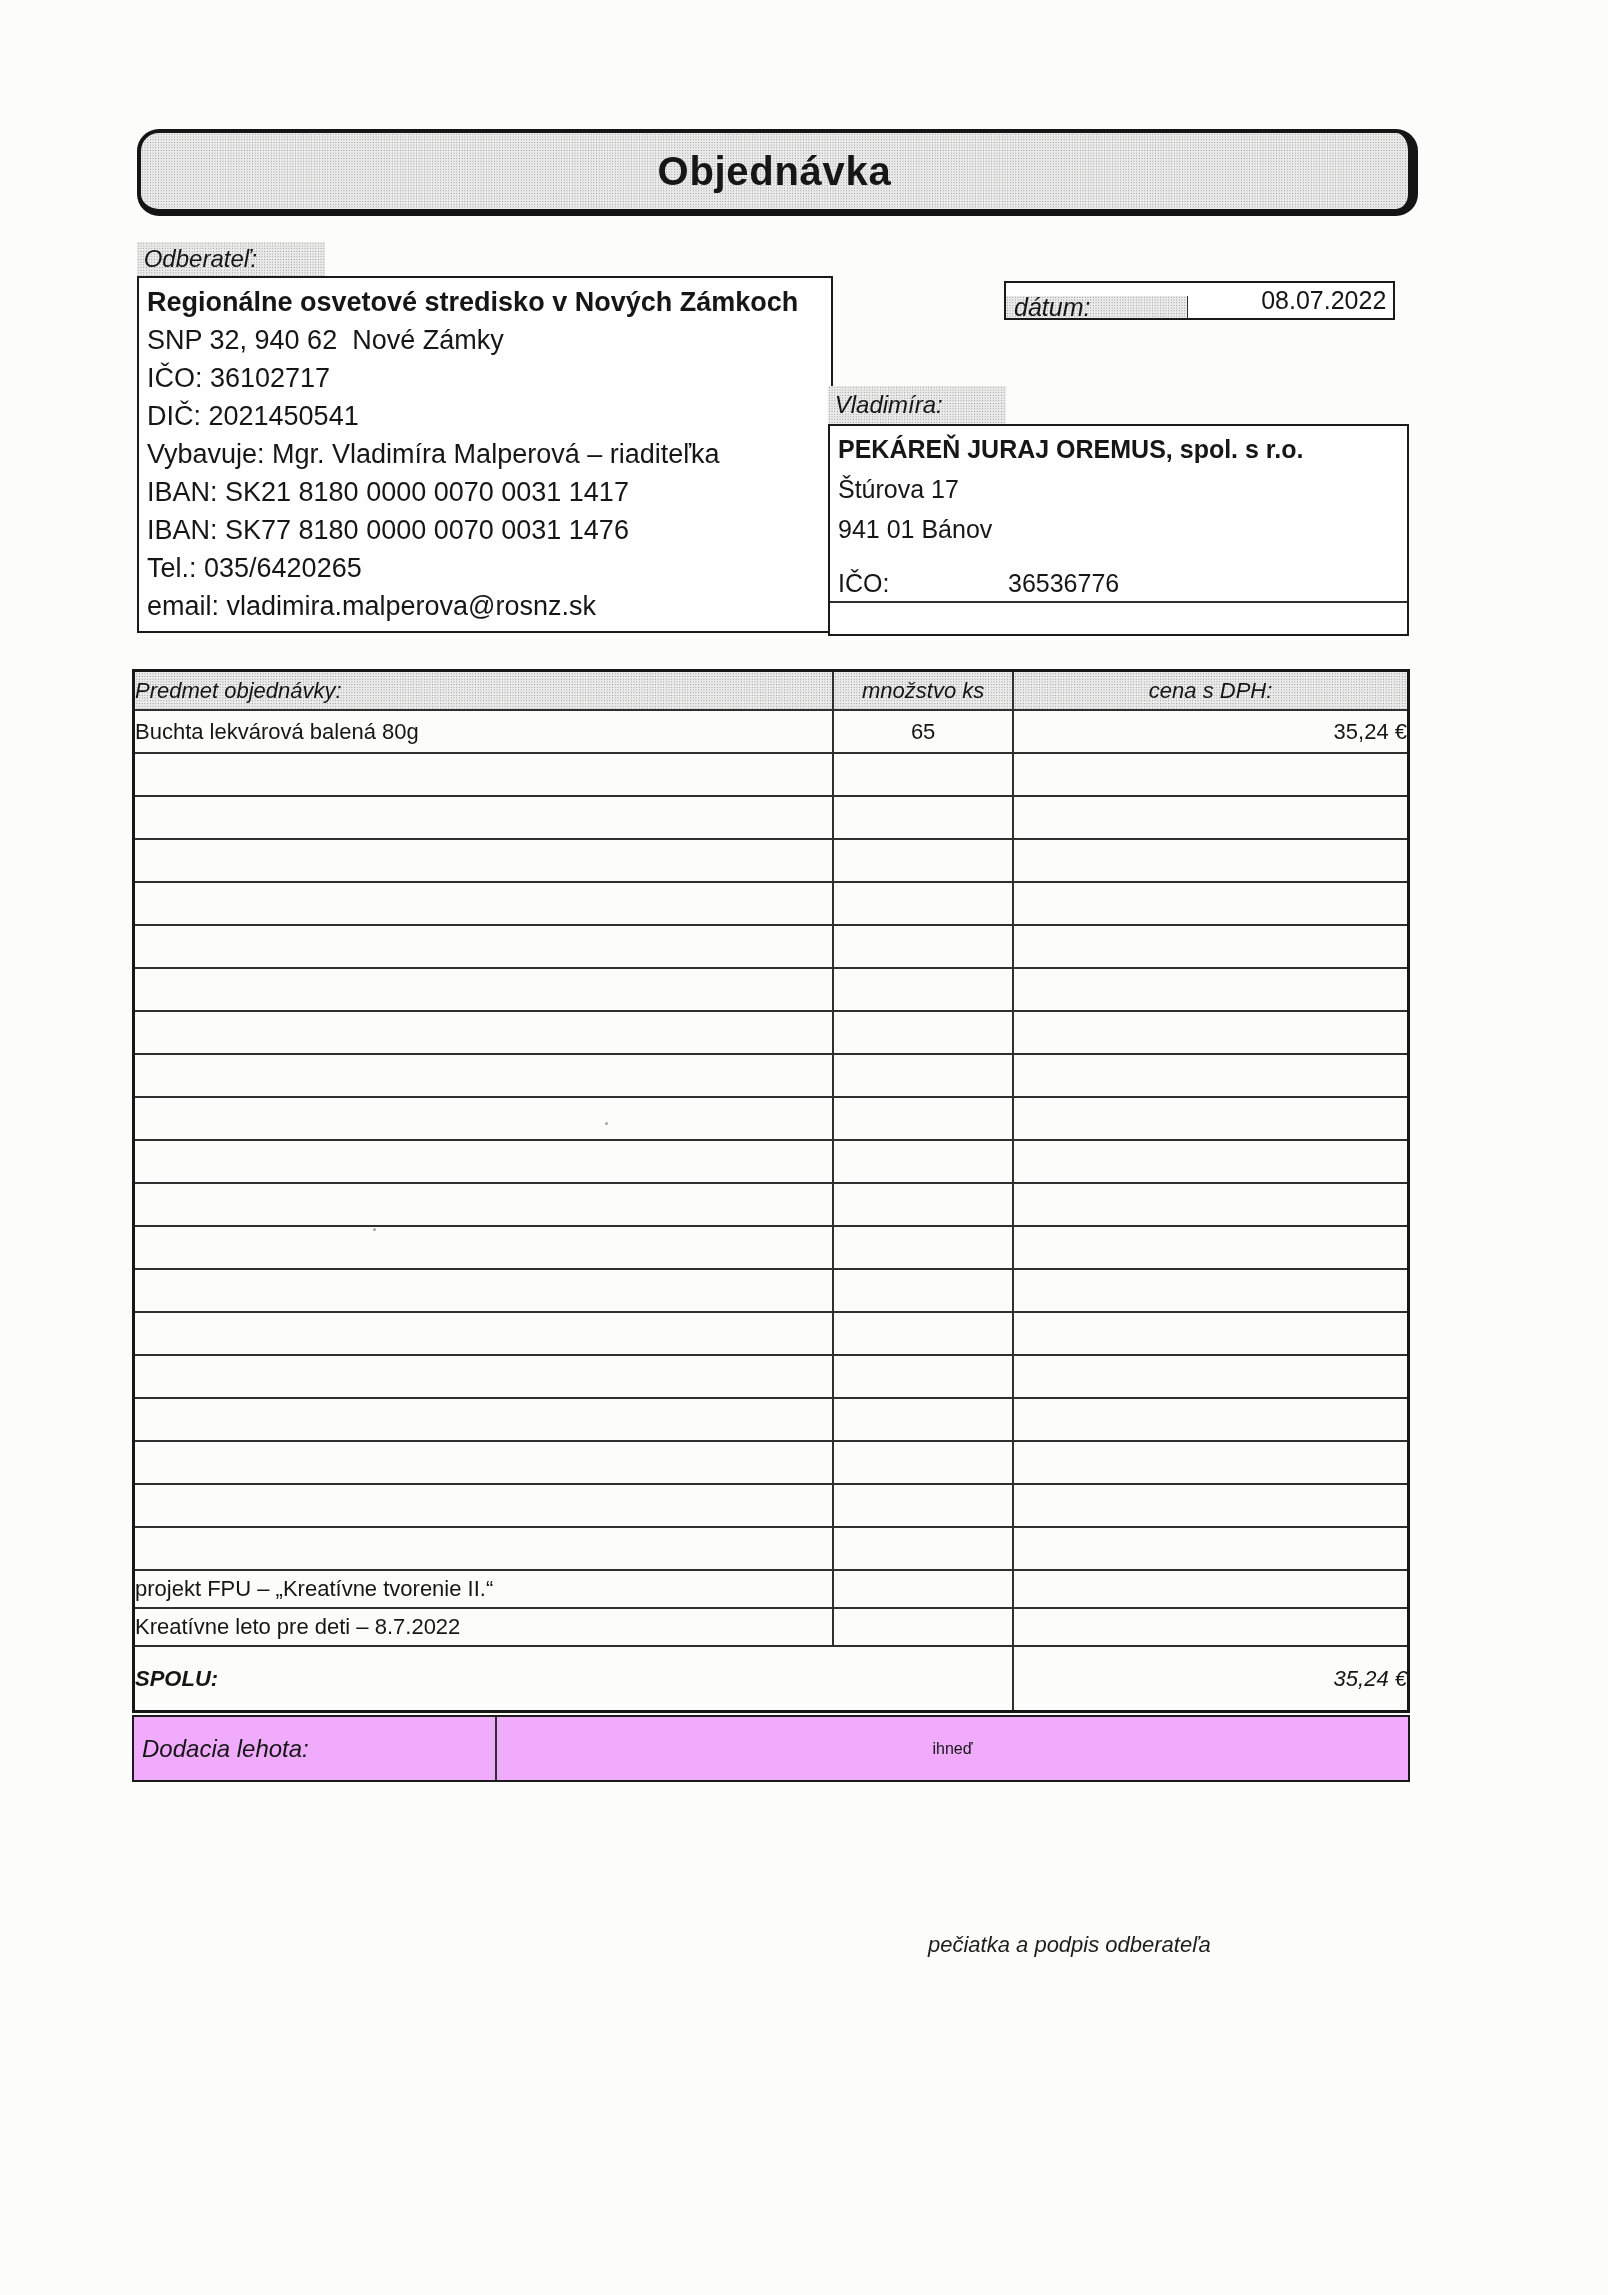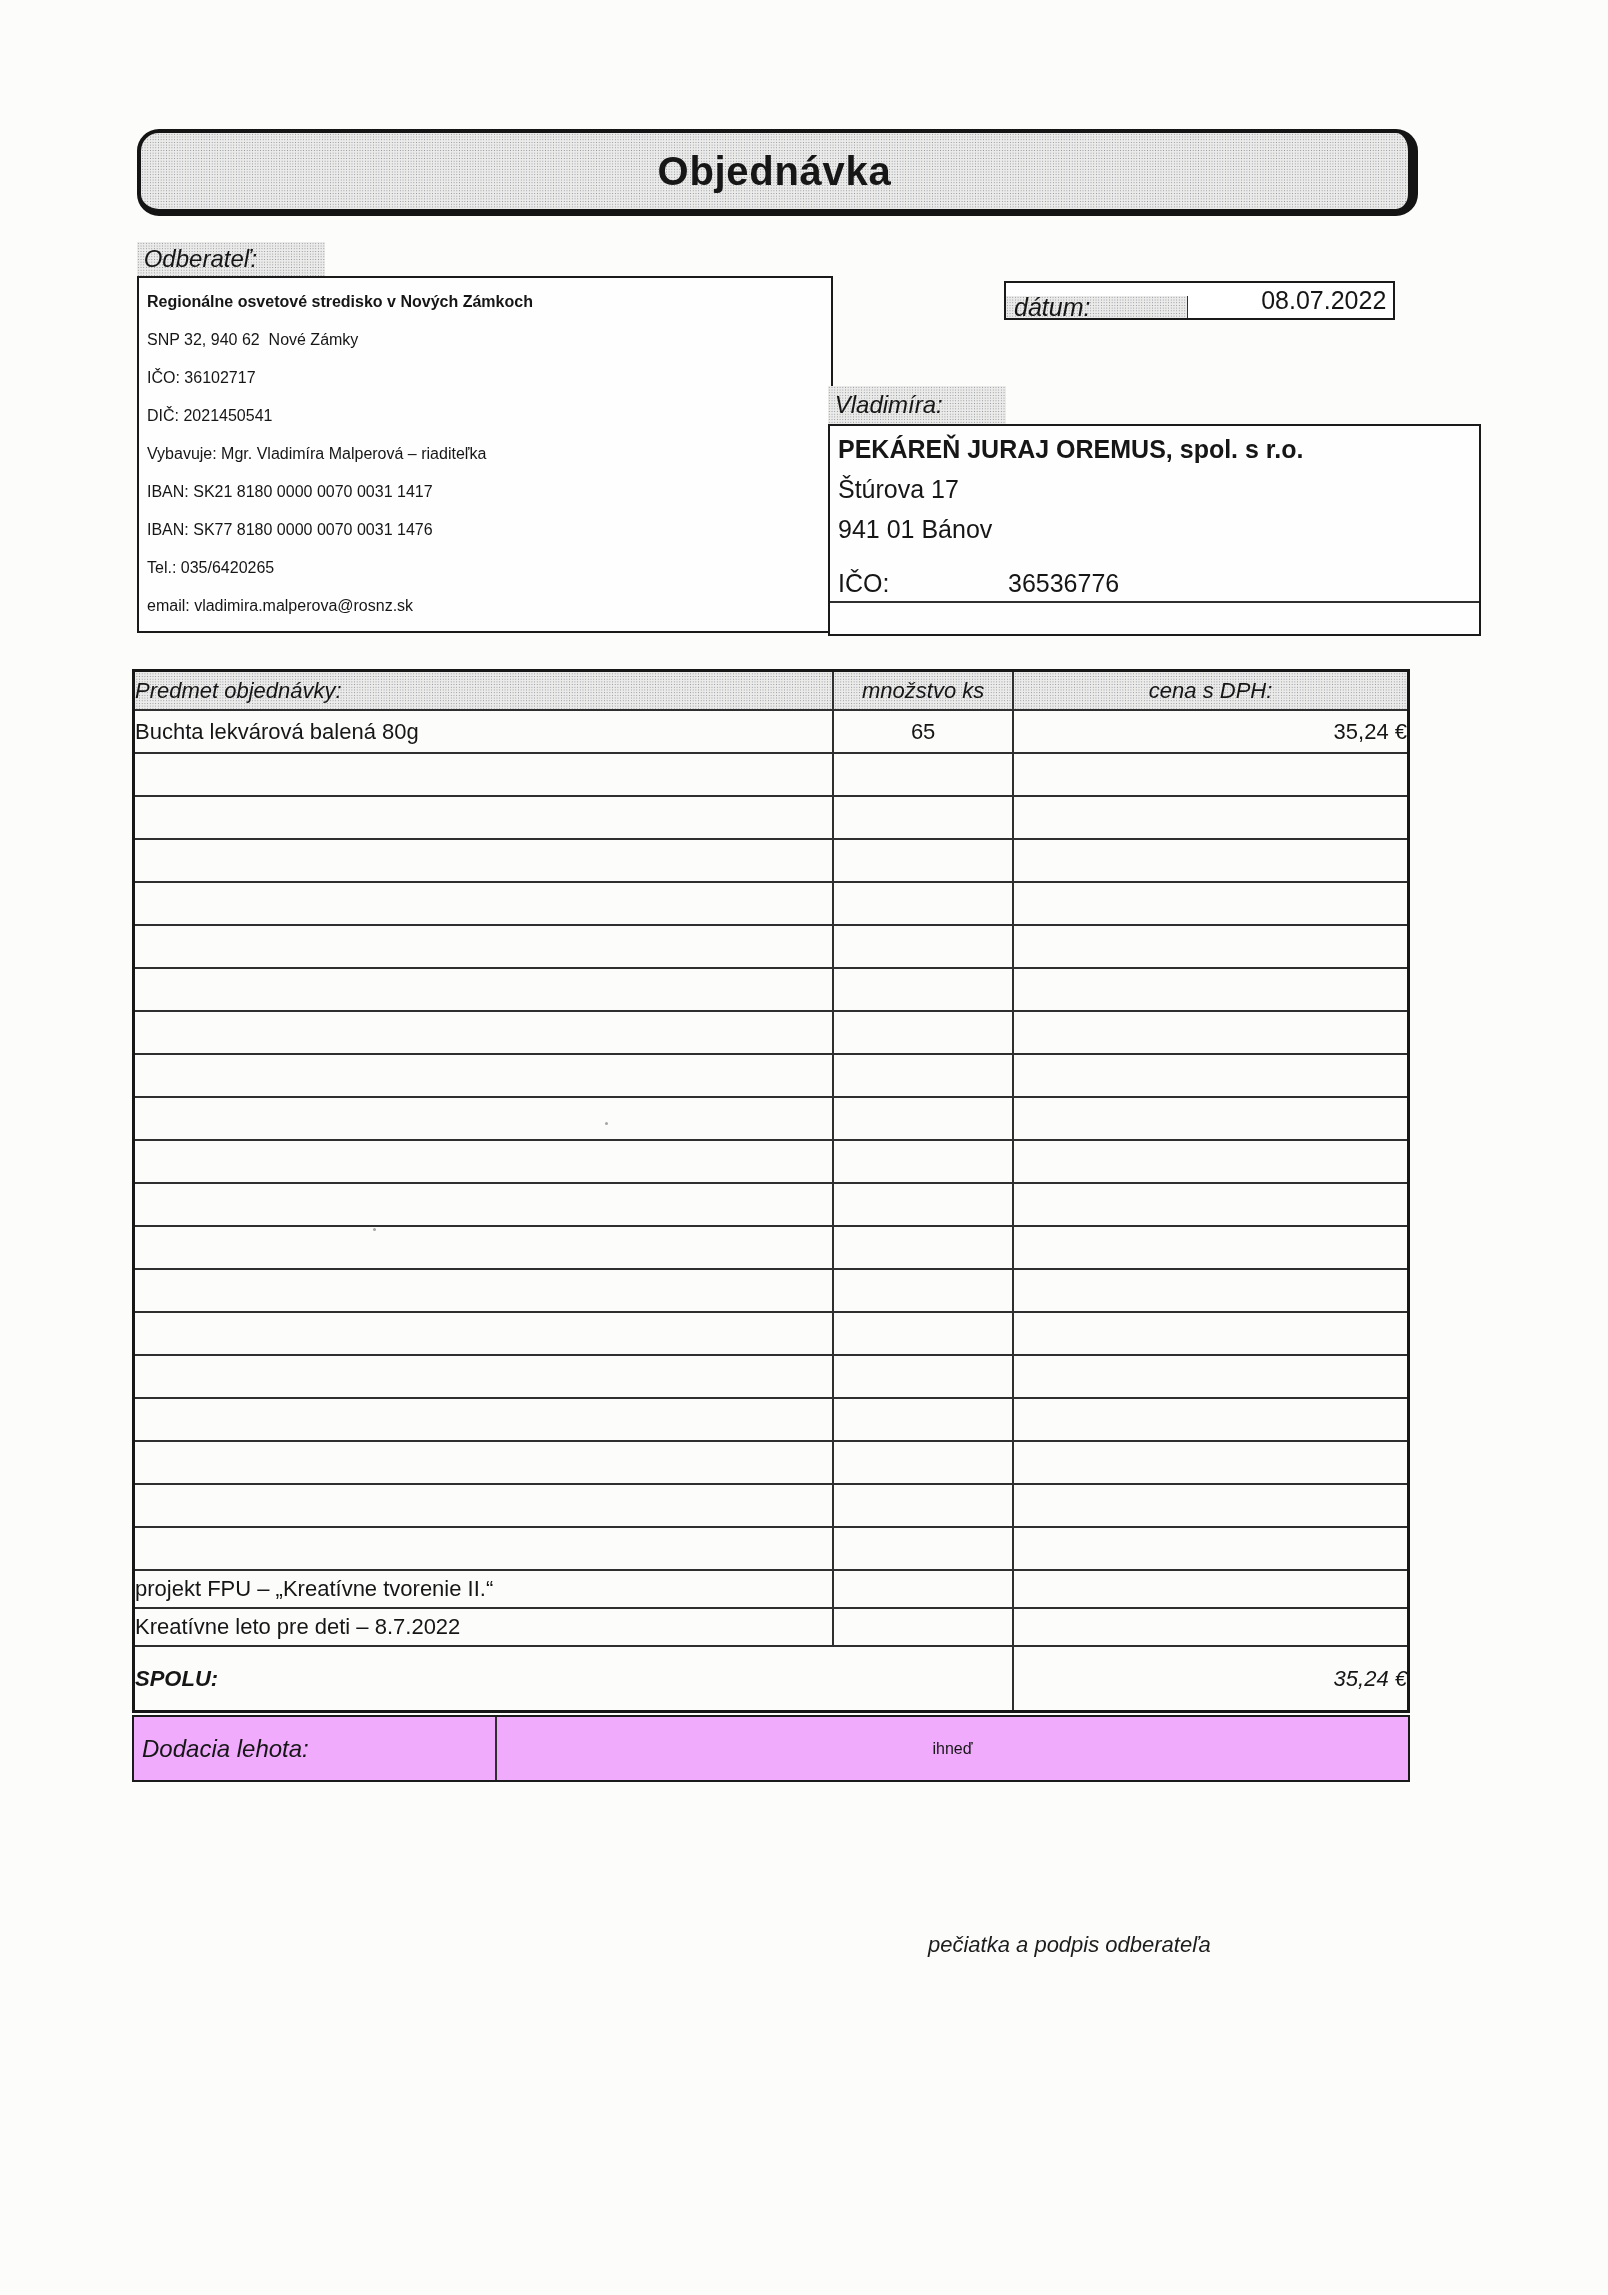--- a/index.html
+++ b/index.html
@@ -32,21 +32,21 @@
   .cust-label {
     position: absolute; left: 137px; top: 242px;
     width: 188px; height: 34px; box-sizing: border-box;
     font-style: italic; font-size: 24px;
     display: flex; align-items: center; padding-left: 6.7px;
   }
   .cust-box {
     position: absolute; left: 137px; top: 276px;
     width: 696px; height: 357px; box-sizing: border-box;
     border: 2.7px solid #1a1a1a; background: #fefefe;
-    padding: 5.3px 0 0 8px; font-size: 16px;
+    padding: 5.3px 0 0 8px; font-size: 27px;
   }
   .info-line { line-height: 38px; white-space: pre-wrap; }
   .bold-name { font-weight: bold; }
 
   
   .date-box {
     position: absolute; left: 1004px; top: 281px;
     width: 391px; height: 39px; box-sizing: border-box;
     border: 2px solid #1a1a1a; display: flex; background: #fff;
   }
@@ -63,21 +63,21 @@
 
   
   .supp-label {
     position: absolute; left: 828px; top: 386px;
     width: 178px; height: 38px; box-sizing: border-box;
     font-style: italic; font-size: 24px;
     display: flex; align-items: center; padding-left: 6.7px;
   }
   .supp-box {
     position: absolute; left: 828px; top: 424px;
-    width: 653px; height: 212px; box-sizing: border-box;
+    width: 581px; height: 212px; box-sizing: border-box;
     border: 2.7px solid #1a1a1a; background: #fefefe;
   }
   .supp-inner { padding: 2.7px 0 0 8px; font-size: 25px; }
   .supp-name { font-weight: bold; line-height: 40px; white-space: pre-wrap; }
   .supp-line { line-height: 40px; white-space: pre-wrap; }
   .ico-row { display: flex; margin-top: 18.7px; line-height: 33px; }
   .ico-label { width: 170px; }
   .supp-strip {
     position: absolute; bottom: 0; left: 0; right: 0; height: 31px;
     border-top: 2px solid #2f2f2f;

